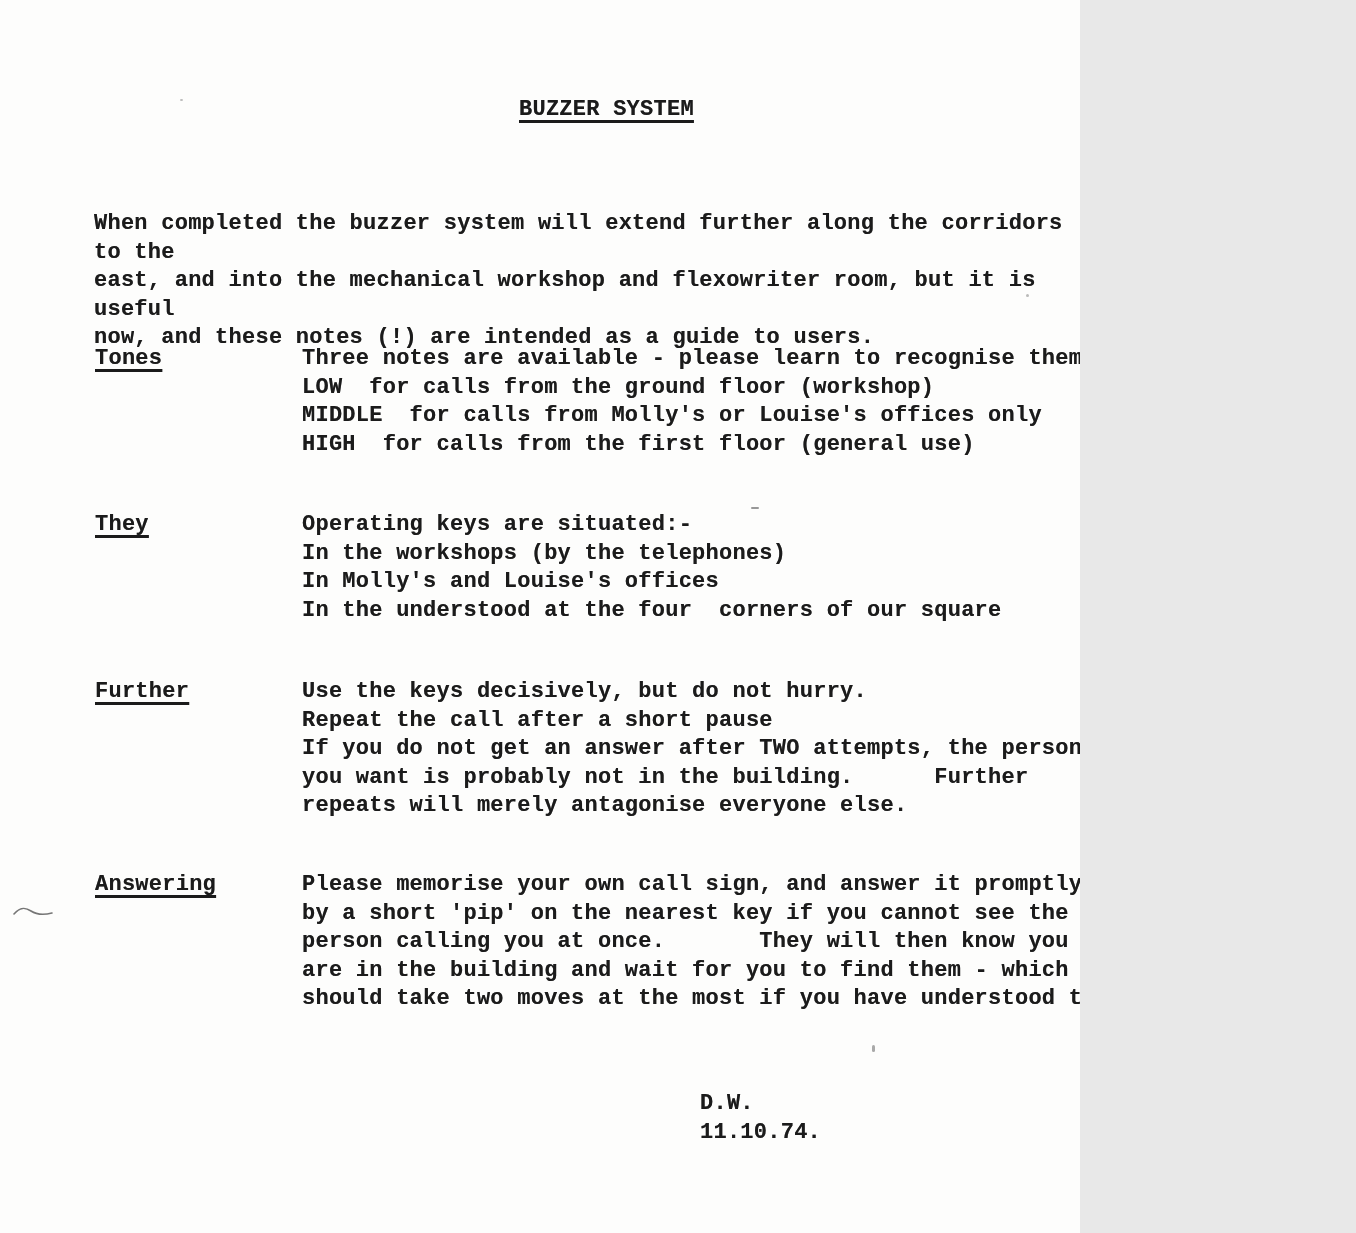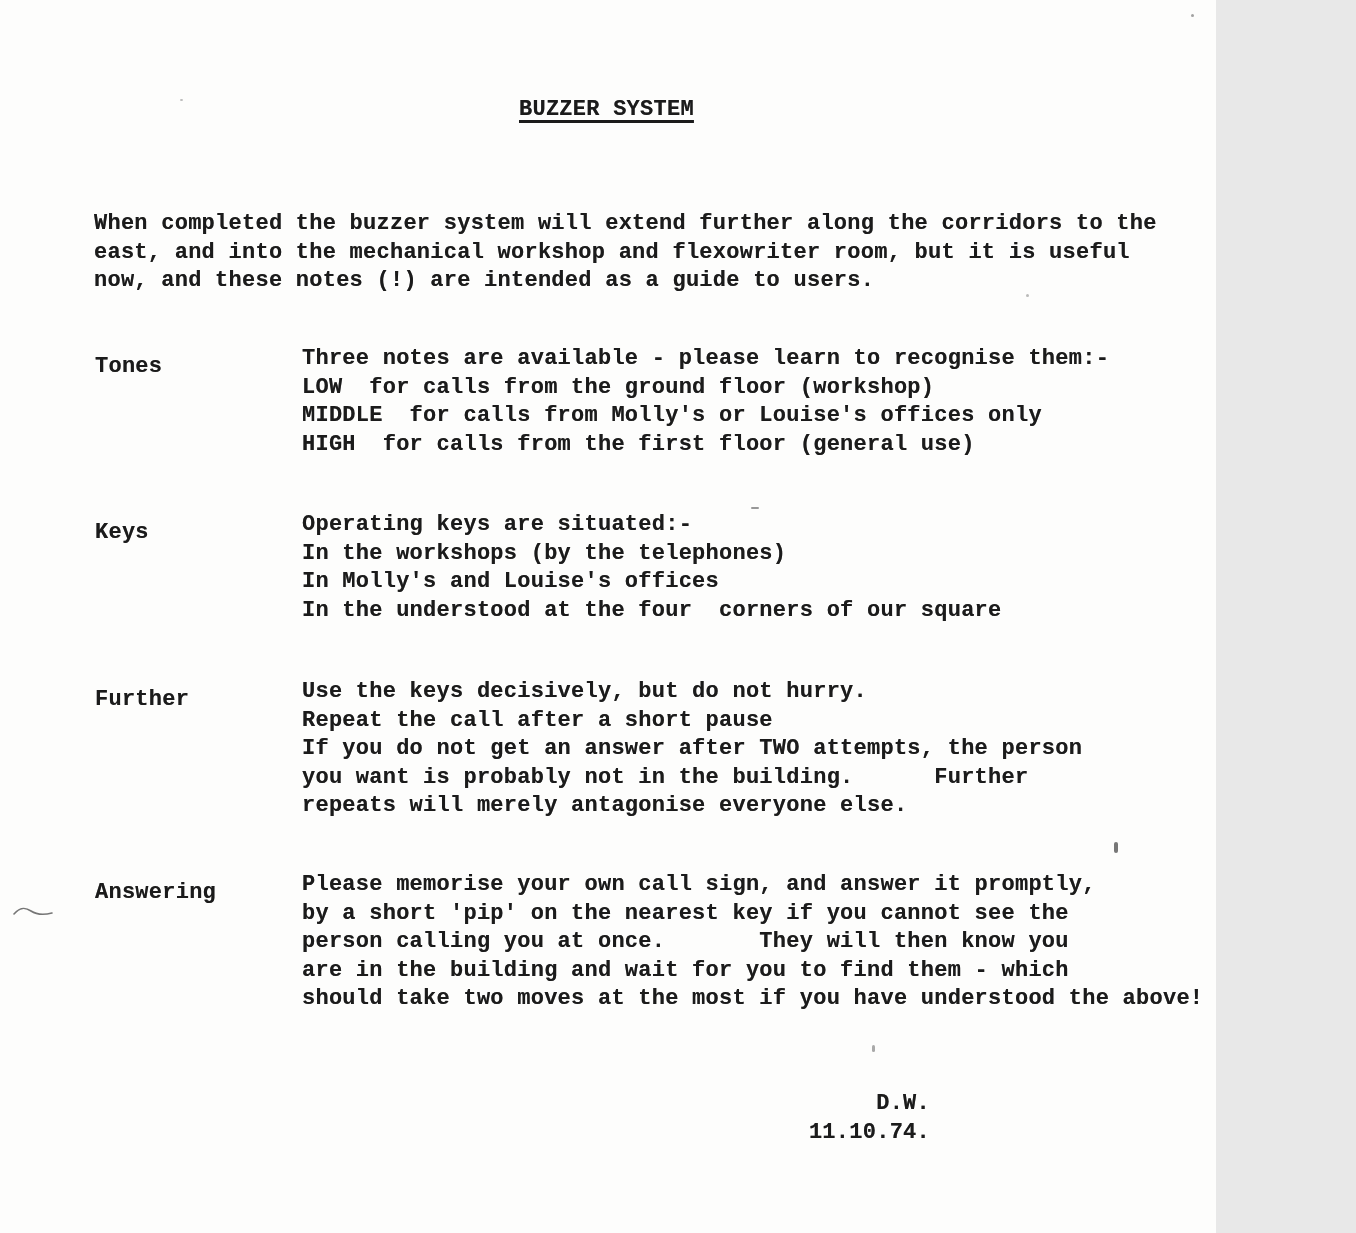--- a/index.html
+++ b/index.html
@@ -2,21 +2,21 @@
 <html><head>
 <meta charset="utf-8">
 <style>
   html, body {
     margin: 0;
     padding: 0;
     background: #e8e8e8;
   }
   .page {
     position: relative;
-    width: 1216px;
+    width: 1080px;
     height: 1233px;
     background: #fdfdfc;
     overflow: hidden;
     font-family: "Liberation Mono", "DejaVu Sans Mono", monospace;
     font-weight: 700;
     color: #1b1b1b;
     font-size: 22px;
     line-height: 28.6px;
     letter-spacing: 0.25px;
     text-shadow: 0 0 0.5px rgba(20,20,20,0.55);
@@ -37,41 +37,42 @@
     white-space: pre-wrap;
   }
   .section {
     position: absolute;
     left: 0;
     width: 1356px;
   }
   .section-heading {
     position: absolute;
     left: 95px;
-    top: 8px;
+    top: 0;
+    text-decoration: underline;
     text-decoration-thickness: 2.5px;
     text-underline-offset: 5px;
     white-space: pre;
   }
   .section-body {
     position: absolute;
     left: 302px;
     top: 0;
     white-space: pre-wrap;
   }
   .sec-tones     { top: 345px; }
   .sec-keys      { top: 511px; }
   .sec-calling   { top: 678px; }
   .sec-answering { top: 871px; }
   .signature {
     position: absolute;
     top: 1090px;
     left: 700px;
     width: 230px;
-    text-align: right;
+    text-align: left;
   }
   .sig-line { white-space: pre; }
   
   .squiggle {
     position: absolute;
     top: 903px;
     left: 12px;
     width: 42px;
     height: 16px;
     opacity: 0.75;
@@ -103,21 +104,21 @@
 
   <div class="section sec-tones">
     <div class="section-heading">Tones</div>
     <div class="section-body">Three notes are available - please learn to recognise them:-
 LOW  for calls from the ground floor (workshop)
 MIDDLE  for calls from Molly's or Louise's offices only
 HIGH  for calls from the first floor (general use)</div>
   </div>
 
   <div class="section sec-keys">
-    <div class="section-heading">Keys</div>
+    <div class="section-heading">They</div>
     <div class="section-body">Operating keys are situated:-
 In the workshops (by the telephones)
 In Molly's and Louise's offices
 In the understood at the four  corners of our square</div>
   </div>
 
   <div class="section sec-calling">
     <div class="section-heading">Further</div>
     <div class="section-body">Use the keys decisively, but do not hurry.
 Repeat the call after a short pause

